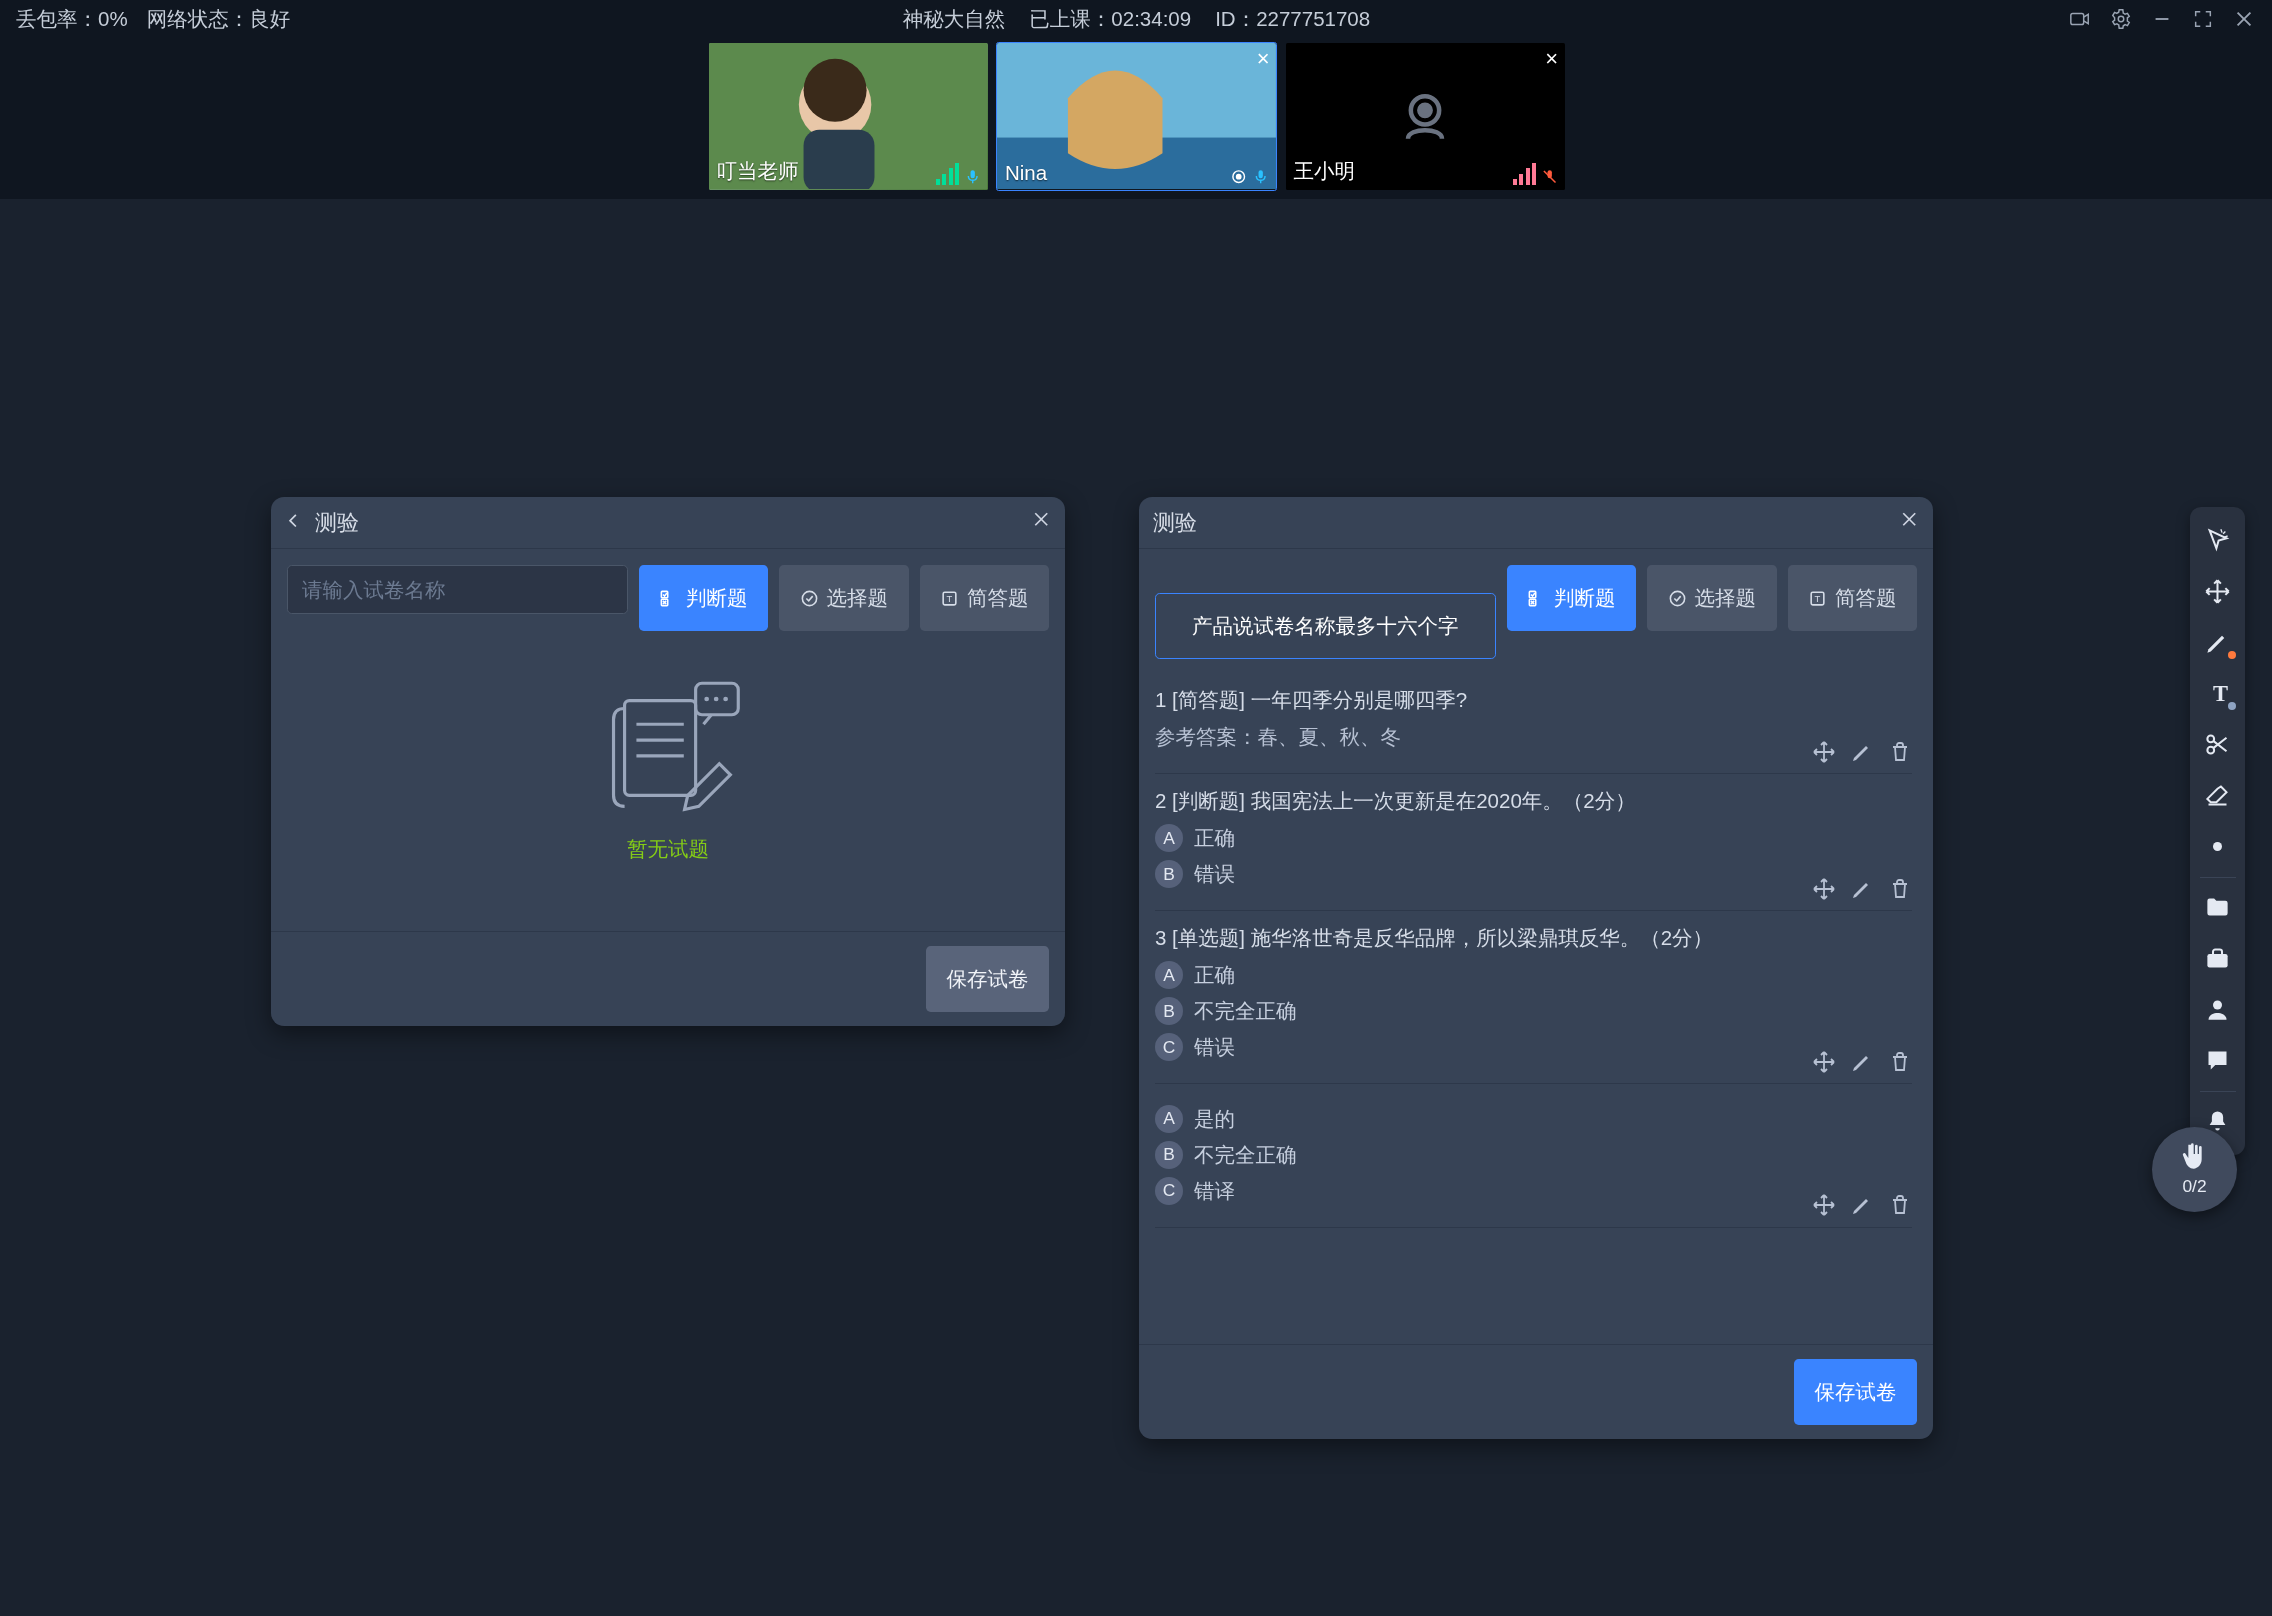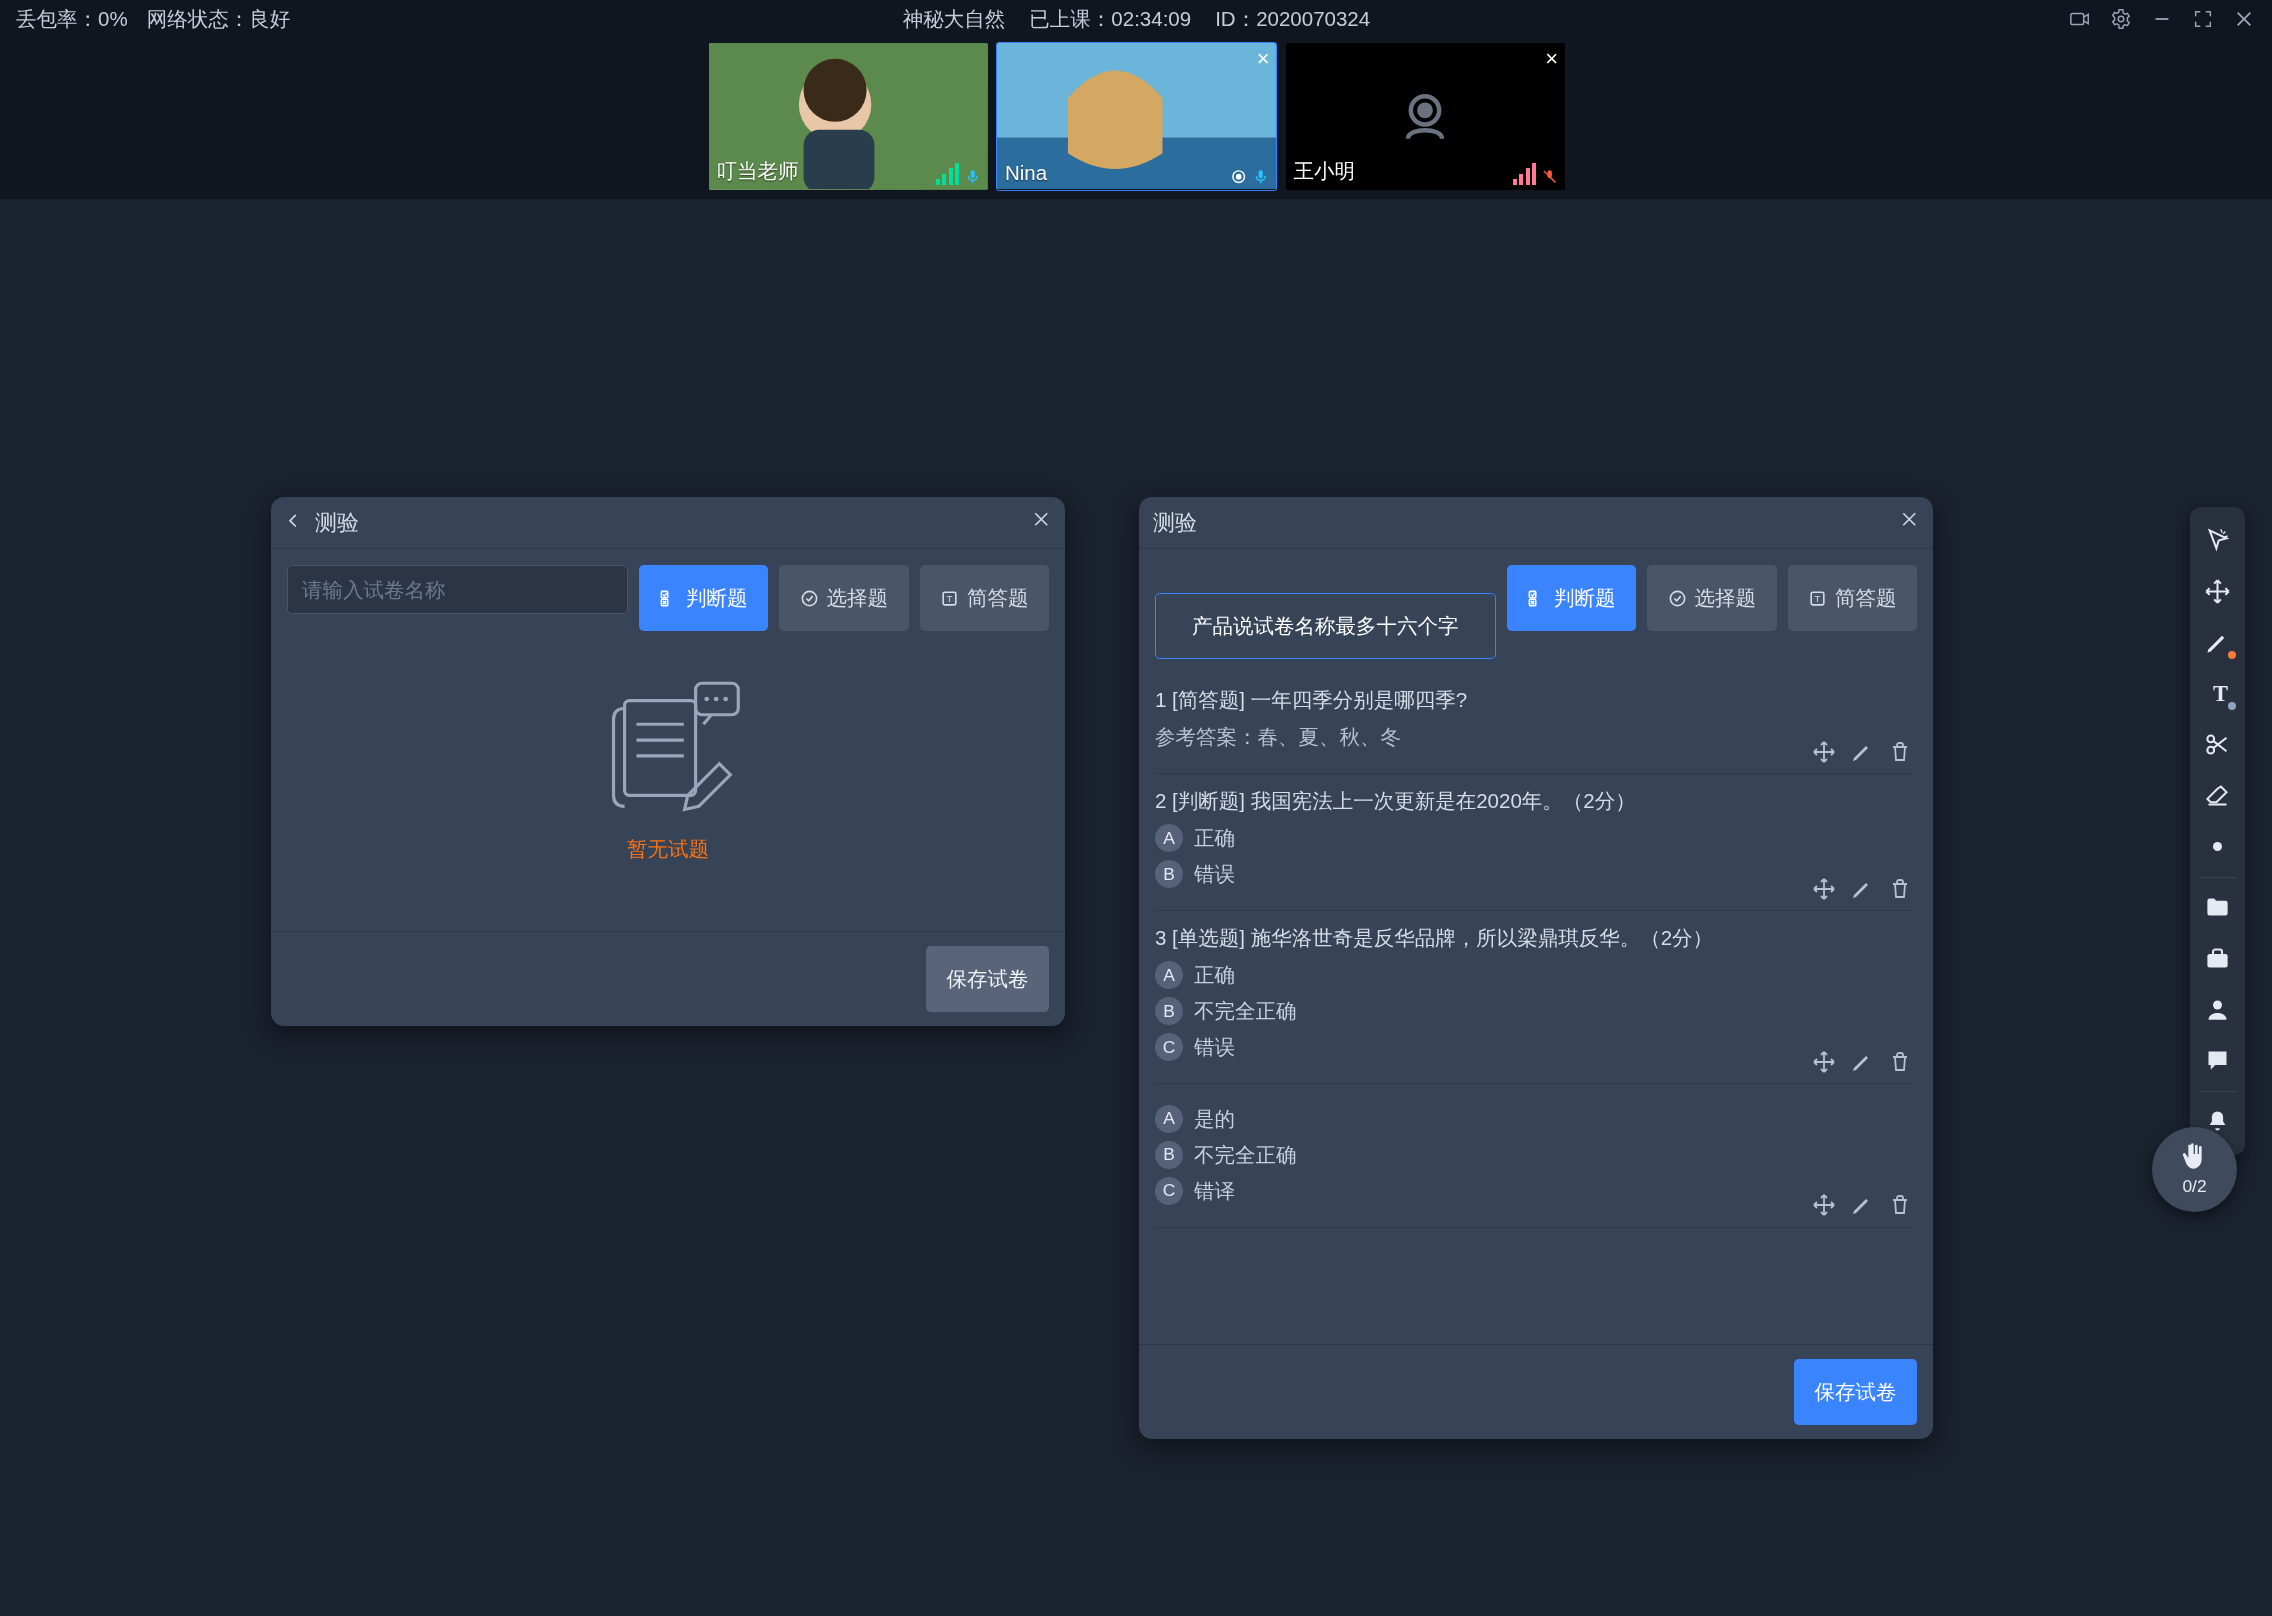--- a/index.html
+++ b/index.html
@@ -91,21 +91,21 @@
   background:#4a5568; color:#d6dde8; font-size:20.5px; cursor:pointer;
   display:inline-flex; align-items:center; gap:8px;
 }
 .btn.primary { background:#3a84ff; color:#fff; }
 .btn.outline { background:transparent; border:0.8px solid #3a84ff; color:#fff; }
 .btn .bicn { width:19px; height:19px; display:inline-flex; }
 .btn .bicn svg{width:100%;height:100%;}
 
 .empty { flex:1; display:flex; flex-direction:column; align-items:center; justify-content:flex-start; padding-top:24px; }
 .empty .ill { width:150px; height:150px; position:relative; margin-bottom:16px; }
-.empty .label { font-size:20.5px; color:#f97316; }
+.empty .label { font-size:20.5px; color:#84cc16; }
 
 .panel-ft { padding: 14px 16px; display:flex; justify-content:flex-end; border-top:0.8px solid #2d384a;}
 .panel-ft .btn { background:#59647a; color:#f0f3f8; }
 .panel-ft.blue .btn { background:#3a84ff; color:#fff; }
 
 .qlist { flex:1; overflow-y:auto; padding-right:4.7px; }
 .q { padding: 12.6px 0 14px 0; border-bottom:0.8px solid #2d384a; position:relative; }
 .q .title { font-size:20.5px; color:#d6dde8; margin-bottom:9.5px; }
 .q .ref { font-size:20.5px; color:#b6c0d2; margin-bottom:8px; }
 .q .opt { display:flex; align-items:center; gap:11px; font-size:20.5px; color:#c6cfde; margin:8px 0; }
@@ -146,21 +146,21 @@
 <body>
 
 <div class="titlebar">
   <div class="tb-left">
     <span>丢包率：0%</span>
     <span>网络状态：良好</span>
   </div>
   <div class="tb-center">
     <span>神秘大自然</span>
     <span>已上课：02:34:09</span>
-    <span>ID：2020070324</span>
+    <span>ID：2277751708</span>
   </div>
   <div class="tb-right">
     <span class="icn">
       <svg viewBox="0 0 24 24" fill="none" stroke="currentColor" stroke-width="1.6">
           <rect x="2" y="6" width="14" height="12" rx="2"></rect>
           <path d="M16 10l5-3v10l-5-3"></path>
         </svg>
     </span>
     <span class="icn">
       <svg viewBox="0 0 24 24" fill="none" stroke="currentColor" stroke-width="1.6">

